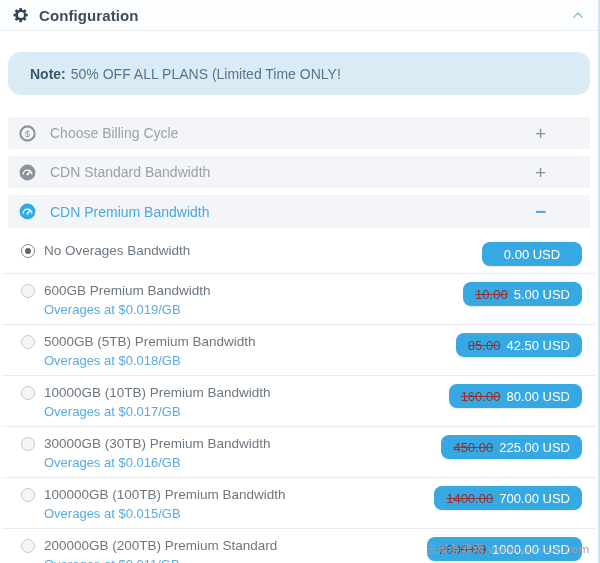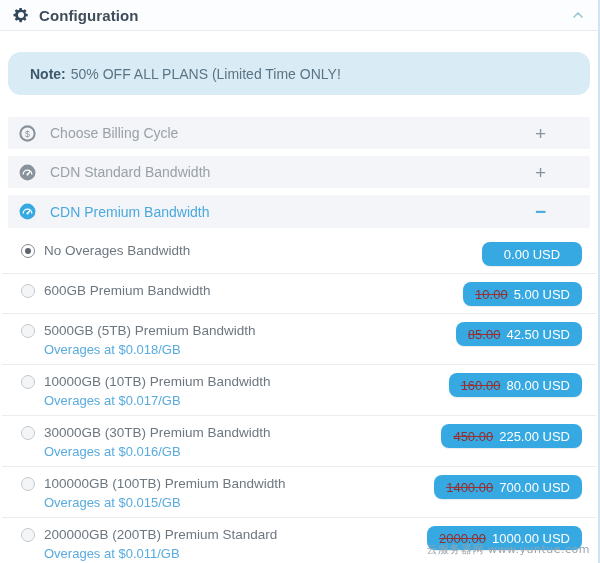--- a/index.html
+++ b/index.html
@@ -152,20 +152,21 @@
     </span>
     <button class="price-btn">
 
       <span>0.00 USD</span>
     </button>
   </div>
     <div class="opt-row">
     <span class="radio"></span>
     <span class="opt-texts">
       <span class="opt-label">600GB Premium Bandwidth</span>
+      <span class="opt-overage">Overages at $0.019/GB</span>
     </span>
     <button class="price-btn">
       <span class="old-price">10.00</span>
       <span>5.00 USD</span>
     </button>
   </div>
     <div class="opt-row">
     <span class="radio"></span>
     <span class="opt-texts">
       <span class="opt-label">5000GB (5TB) Premium Bandwidth</span>

